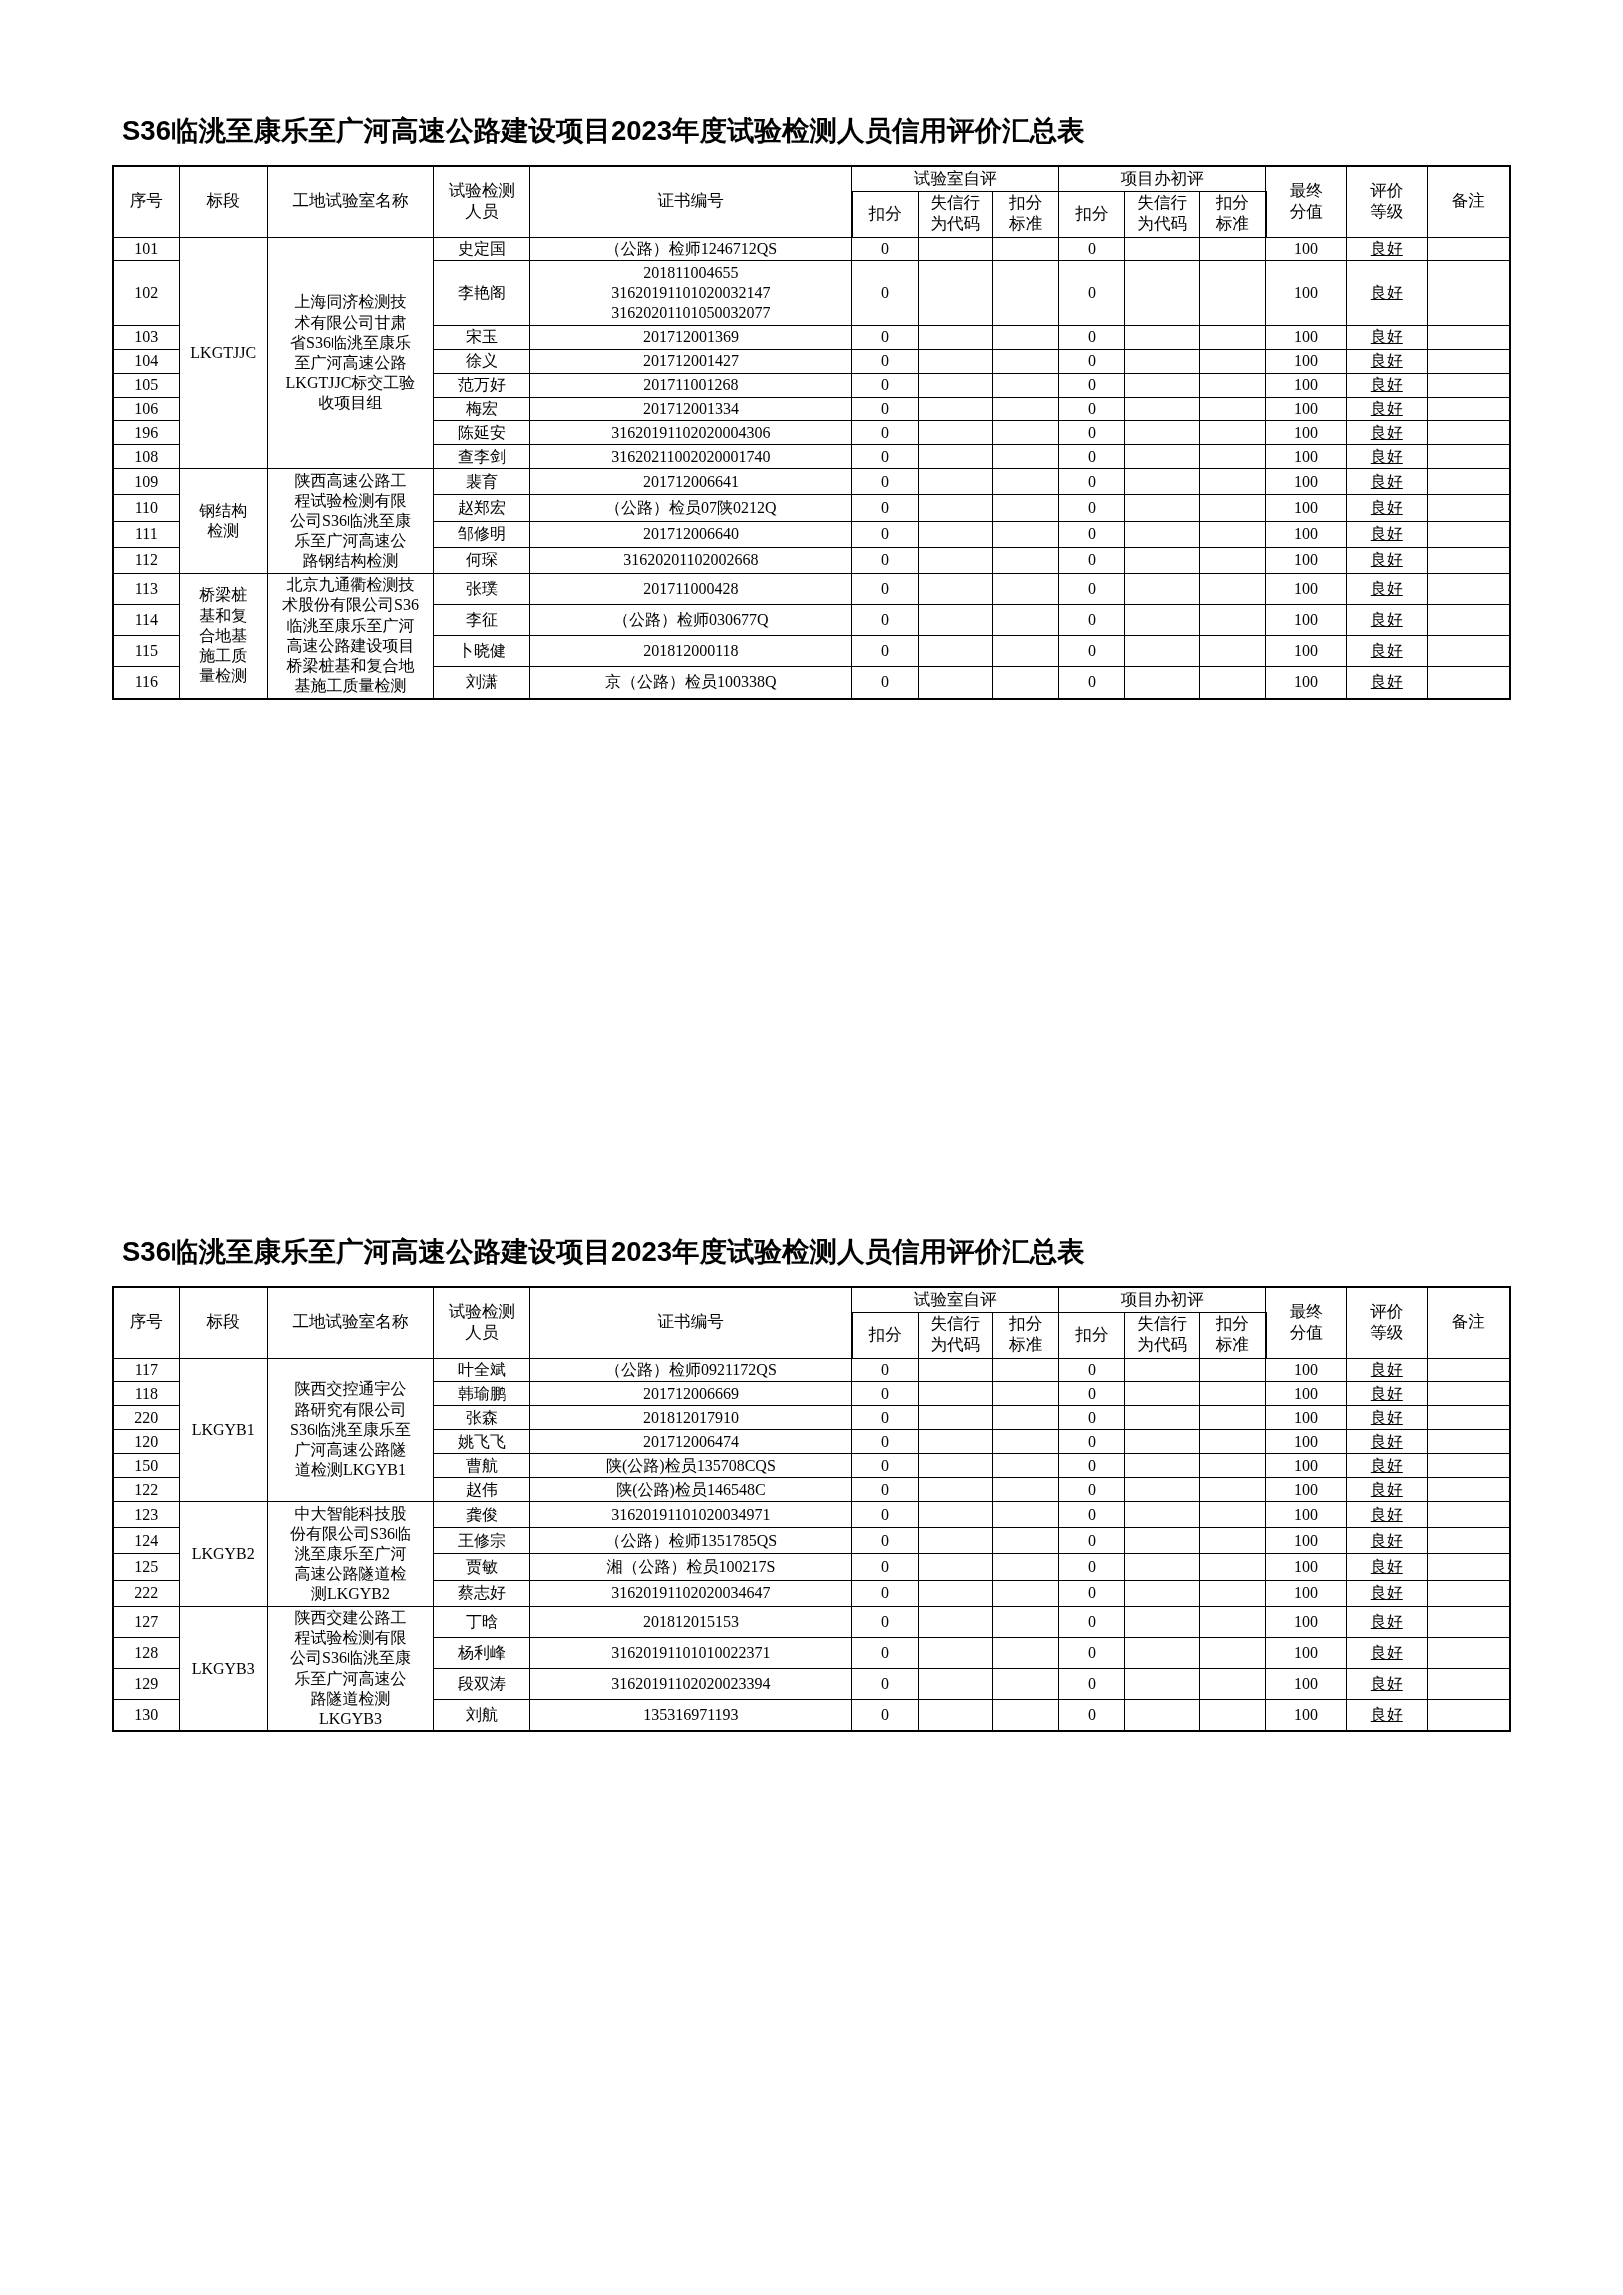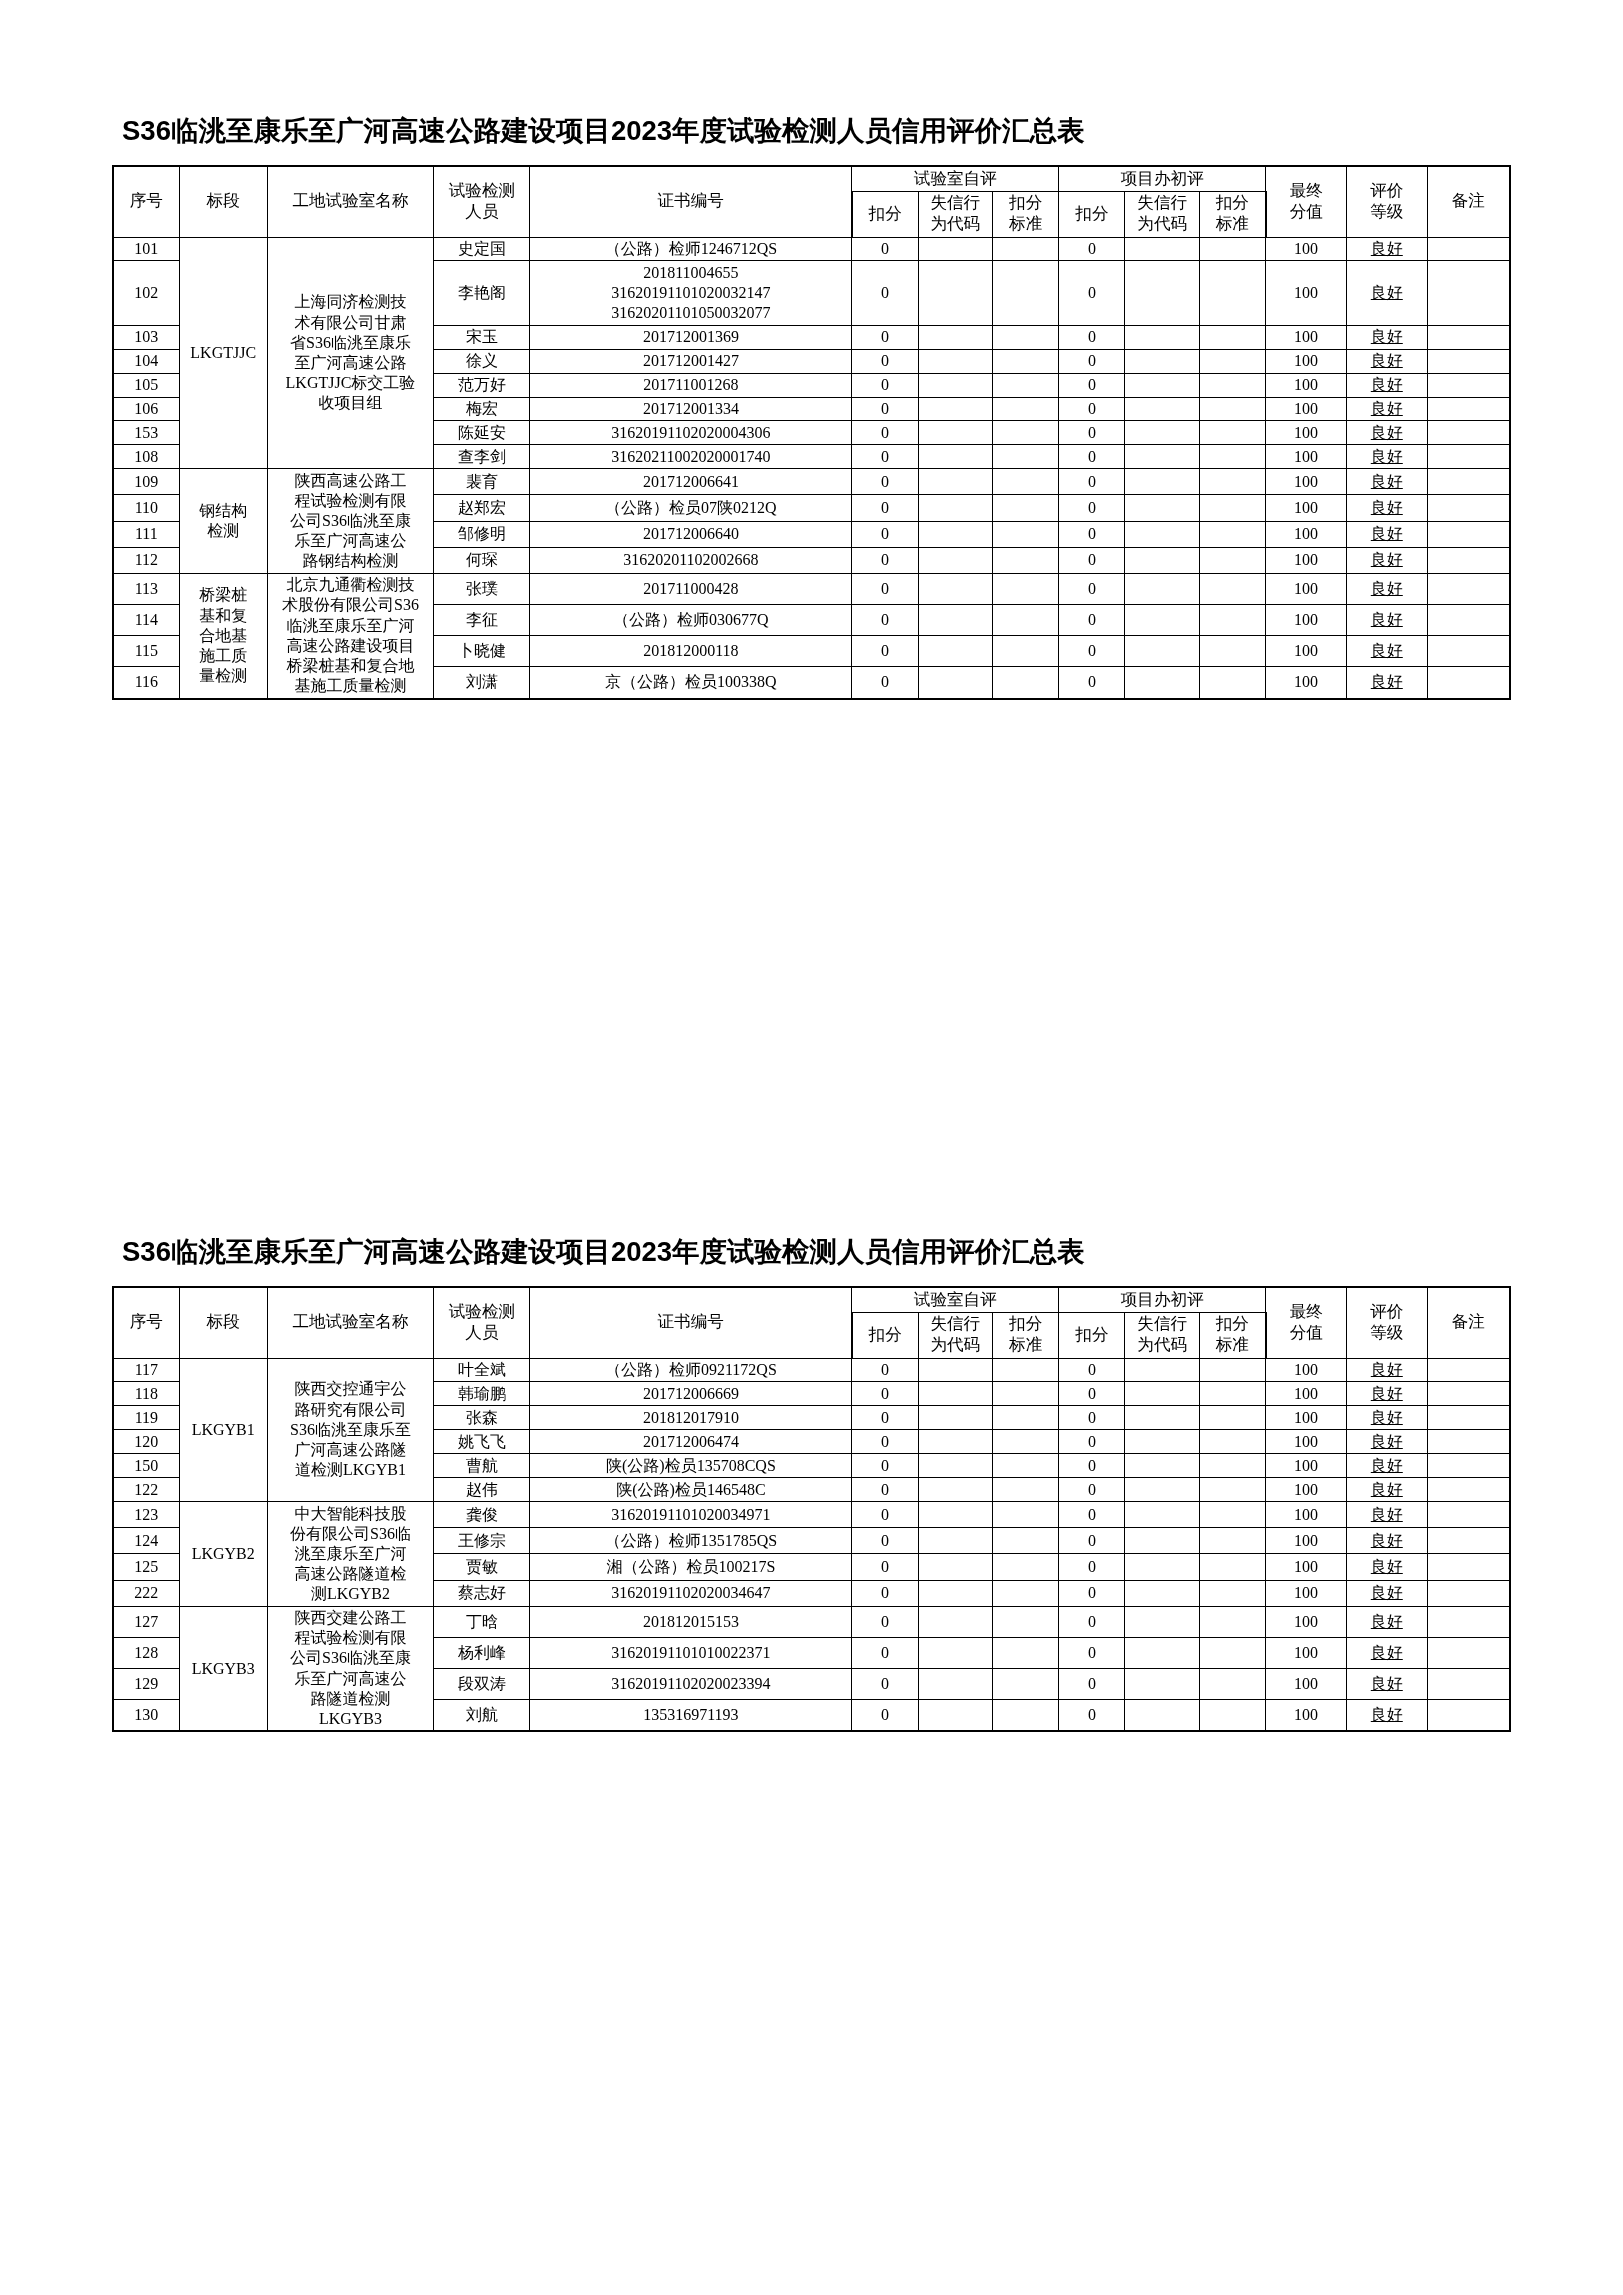--- a/index.html
+++ b/index.html
@@ -237,21 +237,21 @@
             <td class="cell-num"></td>
             <td class="cell-num"></td>
             <td class="cell-num">0</td>
             <td class="cell-num"></td>
             <td class="cell-num"></td>
             <td class="cell-num">100</td>
             <td class="cell-grade">良好</td>
             <td class="cell-num"></td>
           </tr>
           <tr>
-            <td class="cell-idx">153</td>
+            <td class="cell-idx">196</td>
             <td class="cell-person">陈延安</td>
             <td class="cell-cert multiline">31620191102020004306</td>
             <td class="cell-num">0</td>
             <td class="cell-num"></td>
             <td class="cell-num"></td>
             <td class="cell-num">0</td>
             <td class="cell-num"></td>
             <td class="cell-num"></td>
             <td class="cell-num">100</td>
             <td class="cell-grade">良好</td>
@@ -482,21 +482,21 @@
             <td class="cell-num"></td>
             <td class="cell-num"></td>
             <td class="cell-num">0</td>
             <td class="cell-num"></td>
             <td class="cell-num"></td>
             <td class="cell-num">100</td>
             <td class="cell-grade">良好</td>
             <td class="cell-num"></td>
           </tr>
           <tr>
-            <td class="cell-idx">119</td>
+            <td class="cell-idx">220</td>
             <td class="cell-person">张森</td>
             <td class="cell-cert multiline">201812017910</td>
             <td class="cell-num">0</td>
             <td class="cell-num"></td>
             <td class="cell-num"></td>
             <td class="cell-num">0</td>
             <td class="cell-num"></td>
             <td class="cell-num"></td>
             <td class="cell-num">100</td>
             <td class="cell-grade">良好</td>

